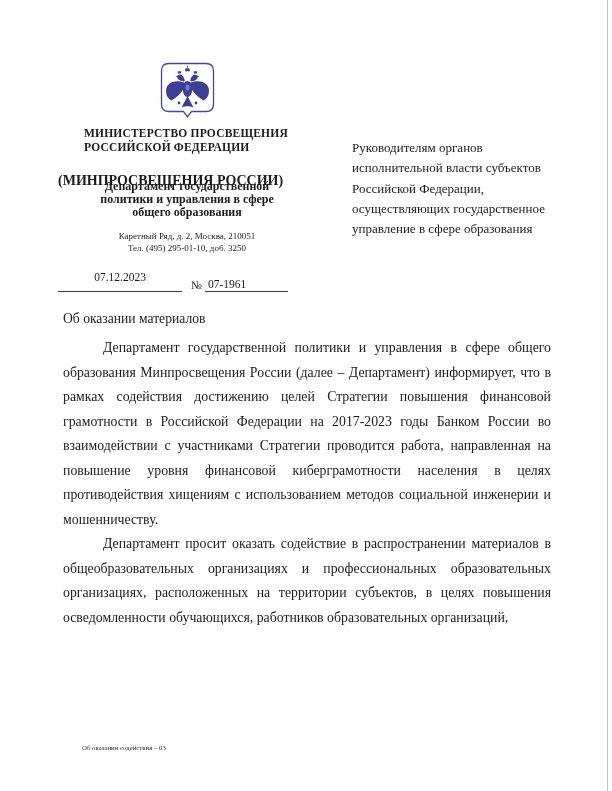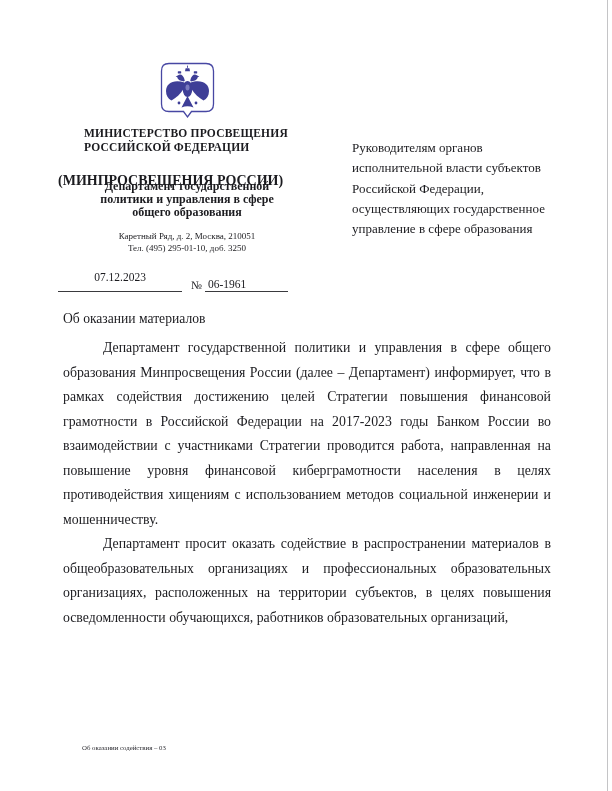--- a/index.html
+++ b/index.html
@@ -122,21 +122,21 @@
   </div>
 
   <div class="address-block">
     <div>Каретный Ряд, д. 2, Москва, 210051</div>
     <div>Тел. (495) 295-01-10, доб. 3250</div>
   </div>
 
   <div class="date-row">
     <span class="date-cell">07.12.2023</span>
     <span class="no-sign">№</span>
-    <span class="num-cell">06-1961</span>
+    <span class="num-cell">07-1961</span>
   </div>
 
   <div class="recipient">Руководителям органов исполнительной власти субъектов Российской Федерации, осуществляющих государственное управление в сфере образования</div>
 
   <div class="subject">Об оказании материалов</div>
 
   <div class="body-text">
     <p>Департамент государственной политики и управления в сфере общего образования Минпросвещения России (далее – Департамент) информирует, что в рамках содействия достижению целей Стратегии повышения финансовой грамотности в Российской Федерации на 2017-2023 годы Банком России во взаимодействии с участниками Стратегии проводится работа, направленная на повышение уровня финансовой киберграмотности населения в целях противодействия хищениям с использованием методов социальной инженерии и мошенничеству.</p>
     <p>Департамент просит оказать содействие в распространении материалов в общеобразовательных организациях и профессиональных образовательных организациях, расположенных на территории субъектов, в целях повышения осведомленности обучающихся, работников образовательных организаций,</p>
   </div>

